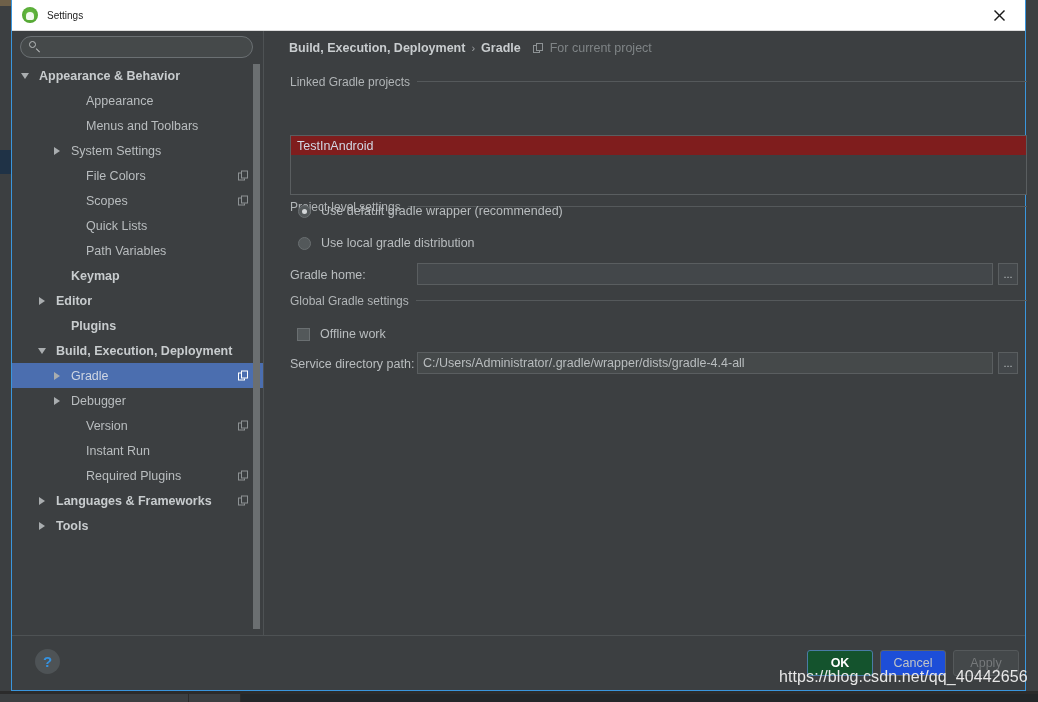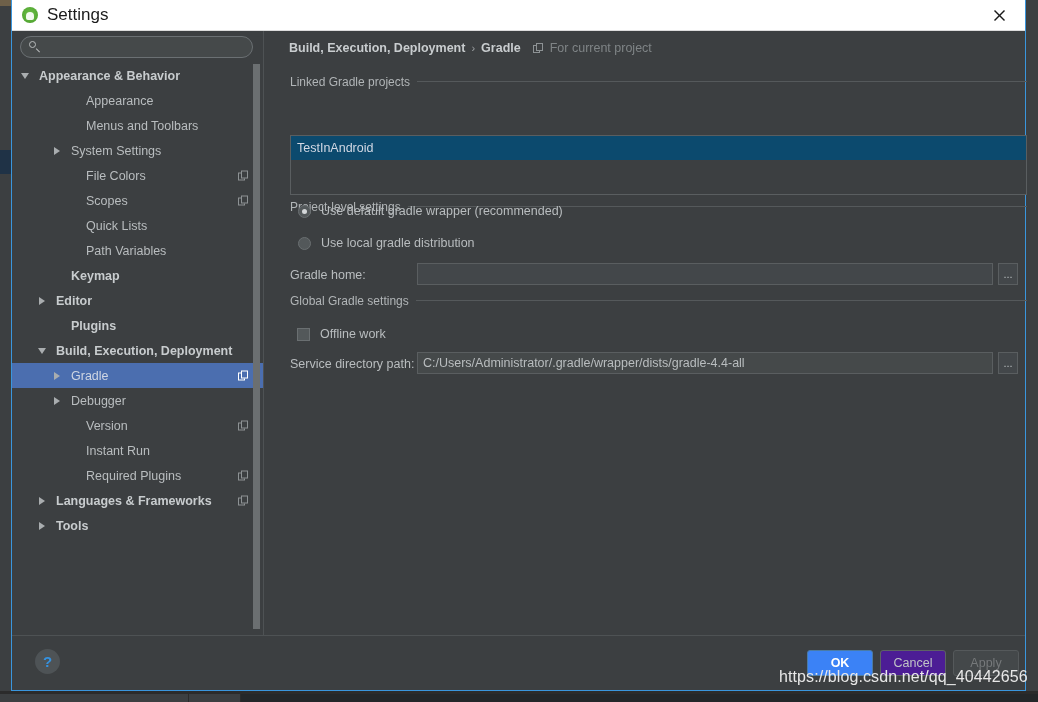--- a/index.html
+++ b/index.html
@@ -82,21 +82,21 @@
   }
   .title-icon::after {
     content: "";
     position: absolute; left: 4px; top: 9px;
     width: 8px; height: 4px;
     background: #ffffff;
     opacity: .92;
     border-radius: 0 0 2px 2px;
   }
   .title-text {
-    font-size: 17px;
+    font-size: 10px;
     color: #1b1b1b;
     font-weight: 400;
   }
   .close-btn {
     position: absolute; right: 6px; top: 0;
     width: 40px; height: 31px;
     display: flex; align-items: center; justify-content: center;
     color: #1a1a1a;
     font-size: 15px;
     line-height: 1;
@@ -278,22 +278,22 @@
   }
 
   .list-box {
     position: absolute;
     left: 25px; top: 104px; width: 737px; height: 60px;
     border: 1px solid #5a5e60;
     background: #3c3f41;
     box-sizing: border-box;
   }
   .list-item-sel {
-    position: absolute; left: 0; top: 0; right: 0; height: 24px;
-    background: #0c4a6e;
+    position: absolute; left: 0; top: 0; right: 0; height: 19px;
+    background: #7f1d1d;
     display: flex; align-items: center;
     color: #d2d8e4; font-size: 12.5px;
     padding-left: 6px;
     box-sizing: border-box;
   }
 
   .radio-row {
     position: absolute;
     display: flex; align-items: center;
   }
@@ -372,27 +372,27 @@
   }
   .btn {
     position: absolute;
     height: 26px; width: 66px;
     border-radius: 3px;
     display: flex; align-items: center; justify-content: center;
     font-size: 12.5px;
     box-sizing: border-box;
   }
   .btn.ok {
-    background: #3b82f6;
+    background: #14532d;
     border: 1px solid #4a7ba6;
     color: #ffffff;
     font-weight: bold;
   }
   .btn.cancel {
-    background: #4c1d95;
+    background: #1d4ed8;
     border: 1px solid #5d6264;
     color: #c0c4c6;
   }
   .btn.apply {
     background: #44484a;
     border: 1px solid #55595b;
     color: #76797b;
   }
 
   .watermark {

